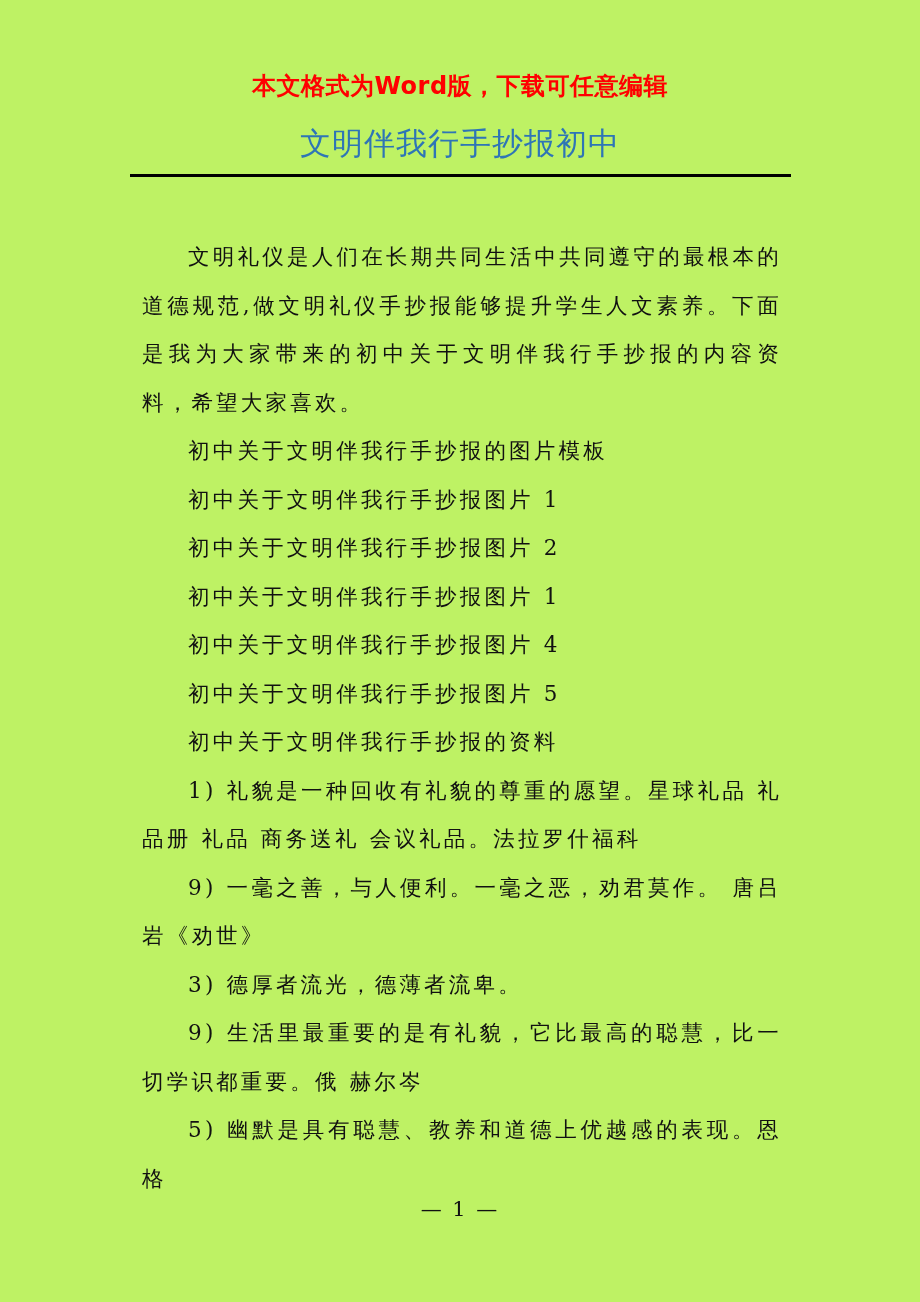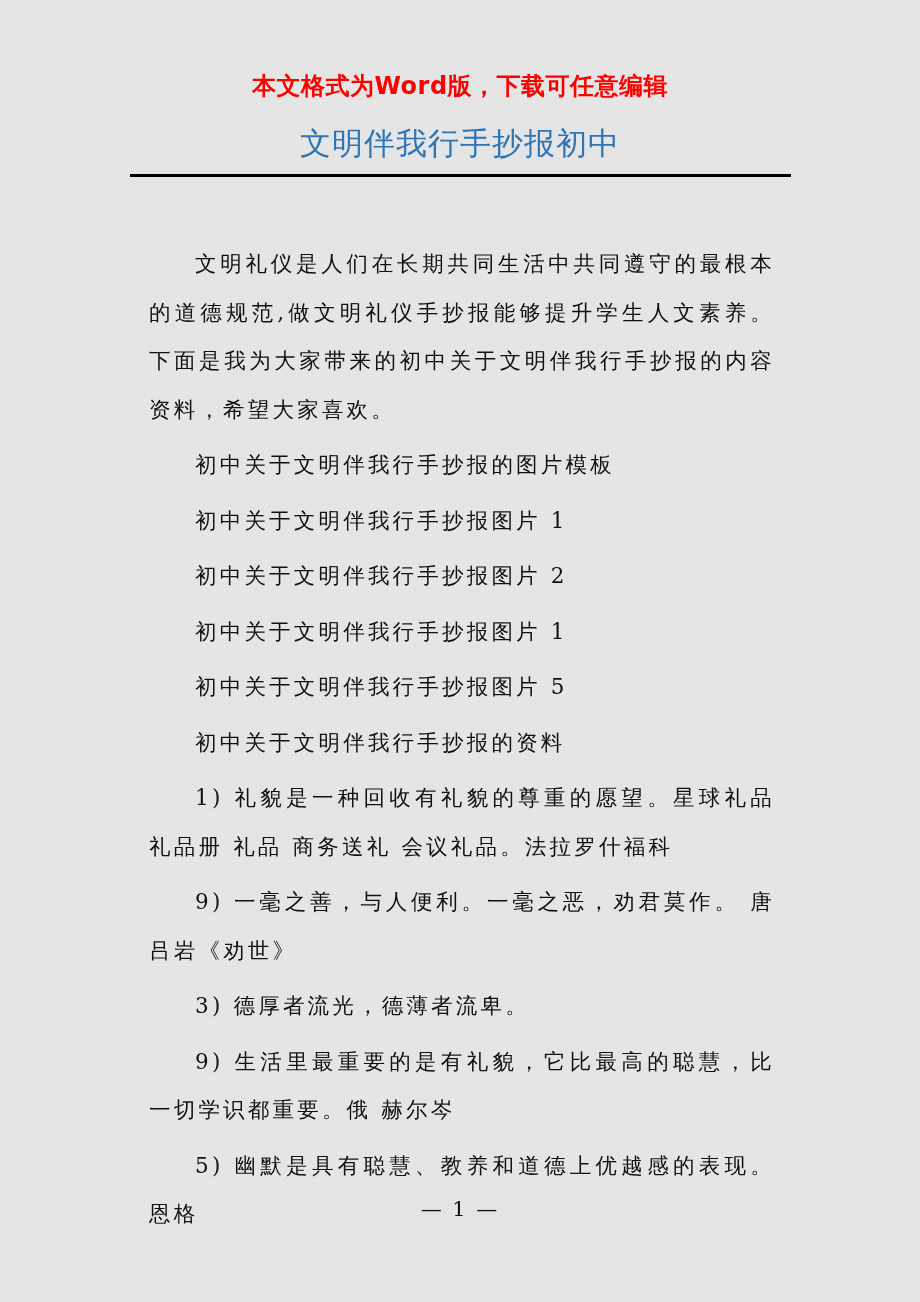--- a/index.html
+++ b/index.html
@@ -12,21 +12,21 @@
       height: 1302px;
       position: relative;
       overflow: hidden;
       font-family: "DejaVu Serif", "Liberation Serif", serif;
       color: #111111;
     }
     .page {
       position: absolute;
       left: 0; top: 0;
       width: 920px; height: 1302px;
-      background: #e5e5e5;
+      background: #bef264;
     }
     .banner {
       position: absolute;
       left: 0; width: 920px;
       top: 68px;
       text-align: center;
       font-family: "DejaVu Sans", "Liberation Sans", sans-serif;
       font-weight: bold;
       font-size: 24px;
       line-height: 36px;
@@ -53,21 +53,21 @@
     .body-text {
       position: absolute;
       left: 142px;
       top: 233px;
       width: 640px;
       font-size: 21.5px;
       line-height: 48.5px;
       letter-spacing: 3.2px;
     }
     .para {
-      margin: 7px;
+      margin: 0;
       text-align: justify;
       text-indent: 46px;
     }
     .footer {
       position: absolute;
       left: 0; width: 920px;
       top: 1194px;
       text-align: center;
       font-size: 21px;
       line-height: 30px;
@@ -84,20 +84,21 @@
   <div class="doc-title" style="color:#2E75B6;">文明伴我行手抄报初中</div>
 
   <div class="title-rule"></div>
 
   <div class="body-text">
     <p class="para">文明礼仪是人们在长期共同生活中共同遵守的最根本的道德规范,做文明礼仪手抄报能够提升学生人文素养。下面是我为大家带来的初中关于文明伴我行手抄报的内容资料，希望大家喜欢。</p>
     <p class="para">初中关于文明伴我行手抄报的图片模板</p>
     <p class="para">初中关于文明伴我行手抄报图片 1</p>
     <p class="para">初中关于文明伴我行手抄报图片 2</p>
     <p class="para">初中关于文明伴我行手抄报图片 1</p>
+    <p class="para">初中关于文明伴我行手抄报图片 4</p>
     <p class="para">初中关于文明伴我行手抄报图片 5</p>
     <p class="para">初中关于文明伴我行手抄报的资料</p>
     <p class="para">1) 礼貌是一种回收有礼貌的尊重的愿望。星球礼品 礼品册 礼品 商务送礼 会议礼品。法拉罗什福科</p>
     <p class="para">9) 一毫之善，与人便利。一毫之恶，劝君莫作。 唐吕岩《劝世》</p>
     <p class="para">3) 德厚者流光，德薄者流卑。</p>
     <p class="para">9) 生活里最重要的是有礼貌，它比最高的聪慧，比一切学识都重要。俄 赫尔岑</p>
     <p class="para">5) 幽默是具有聪慧、教养和道德上优越感的表现。恩格</p>
   </div>
 
   <div class="footer">— 1 —</div>

